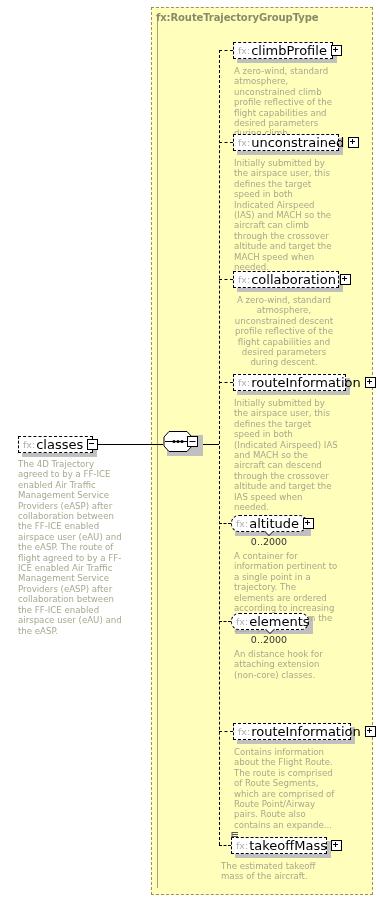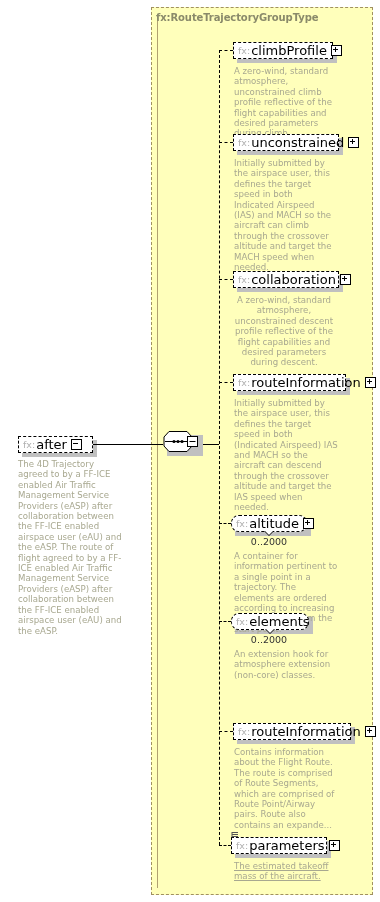--- a/index.html
+++ b/index.html
@@ -192,21 +192,21 @@
 </head>
 <body>
 
 <div id="group-container"></div>
 <div id="group-inner-rule"></div>
 <div id="group-title">fx:RouteTrajectoryGroupType</div>
 
 <div class="node-shadow" style="left:22px; top:440px; width:75px; height:17px;"></div>
 <div class="node" id="root-node" style="left:18px; top:436px; width:75px;">
   <span class="ns">fx:</span>
-  <span class="nm">after</span>
+  <span class="nm">classes</span>
   <span class="plusbox"></span>
 </div>
 <div class="doc" style="left:18px; top:459px; width:105px;">The 4D Trajectory agreed to by a FF-ICE enabled Air Traffic Management Service Providers (eASP) after collaboration between the FF-ICE enabled airspace user (eAU) and the eASP. The route of flight agreed to by a FF-ICE enabled Air Traffic Management Service Providers (eASP) after collaboration between the FF-ICE enabled airspace user (eAU) and the eASP.</div>
 
 <div class="link-line" style="left:93px; top:444px; width:70px;"></div>
 
 <div id="compositor-shadow"></div>
 <svg id="compositor" viewBox="0 0 36 21">
   <polygon points="6,0.5 24,0.5 29,6 29,15 24,20.5 6,20.5 1,15 1,6" fill="#ffffff" stroke="#000000" stroke-width="1"></polygon>
   <line x1="2" y1="10.5" x2="28" y2="10.5" stroke="#000000" stroke-width="1"></line>
@@ -272,35 +272,35 @@
 <div class="occurs" style="left:229px; top:536px; width:80px;">0..2000</div>
 <div class="doc" style="left:234px; top:551px; width:104px;">A container for information pertinent to a single point in a trajectory. The elements are ordered according to increasing time/distance from the start point.</div>
 
 <div class="node-shadow" style="left:235px; top:617px; width:78px; height:17px;"></div>
 <div class="node rounded" style="left:231px; top:613px; width:78px;">
   <span class="ns">fx:</span>
   <span class="nm">elements</span>
 </div>
 <div class="occ-notch" style="left:265px; top:629px;"></div>
 <div class="occurs" style="left:229px; top:634px; width:80px;">0..2000</div>
-<div class="doc" style="left:234px; top:649px; width:104px;">An extension hook for atmosphere extension (non-core) classes.</div>
+<div class="doc" style="left:234px; top:649px; width:104px;">An distance hook for attaching extension (non-core) classes.</div>
 
 <div class="node-shadow" style="left:237px; top:727px; width:118px; height:17px;"></div>
 <div class="node" style="left:233px; top:723px; width:118px;">
   <span class="ns">fx:</span>
   <span class="nm">routeInformation</span>
   <span class="plusbox plus"></span>
 </div>
 <div class="doc" style="left:234px; top:747px; width:104px;">Contains information about the Flight Route. The route is comprised of Route Segments, which are comprised of Route Point/Airway pairs. Route also contains an expande...</div>
 
 <div class="node-shadow" style="left:235px; top:841px; width:96px; height:17px;"></div>
 <div class="node" style="left:231px; top:837px; width:96px;">
   <svg class="stack-glyph" viewBox="0 0 8 8">
     <line x1="1" y1="1.5" x2="7" y2="1.5" stroke="#555555" stroke-width="1"></line>
     <line x1="1" y1="3.5" x2="7" y2="3.5" stroke="#555555" stroke-width="1"></line>
     <line x1="1" y1="5.5" x2="7" y2="5.5" stroke="#555555" stroke-width="1"></line>
     <line x1="1" y1="1" x2="1" y2="6.5" stroke="#555555" stroke-width="1"></line>
   </svg>
   <span class="ns">fx:</span>
-  <span class="nm">parameters</span>
-  <span class="plusbox plus"></span>
-</div>
-<div class="doc" style="left:234px; top:861px; width:104px;text-decoration:underline;">The estimated takeoff mass of the aircraft.</div>
+  <span class="nm">takeoffMass</span>
+  <span class="plusbox plus"></span>
+</div>
+<div class="doc" style="left:221px; top:861px; width:104px;">The estimated takeoff mass of the aircraft.</div>
 
 </body></html>

